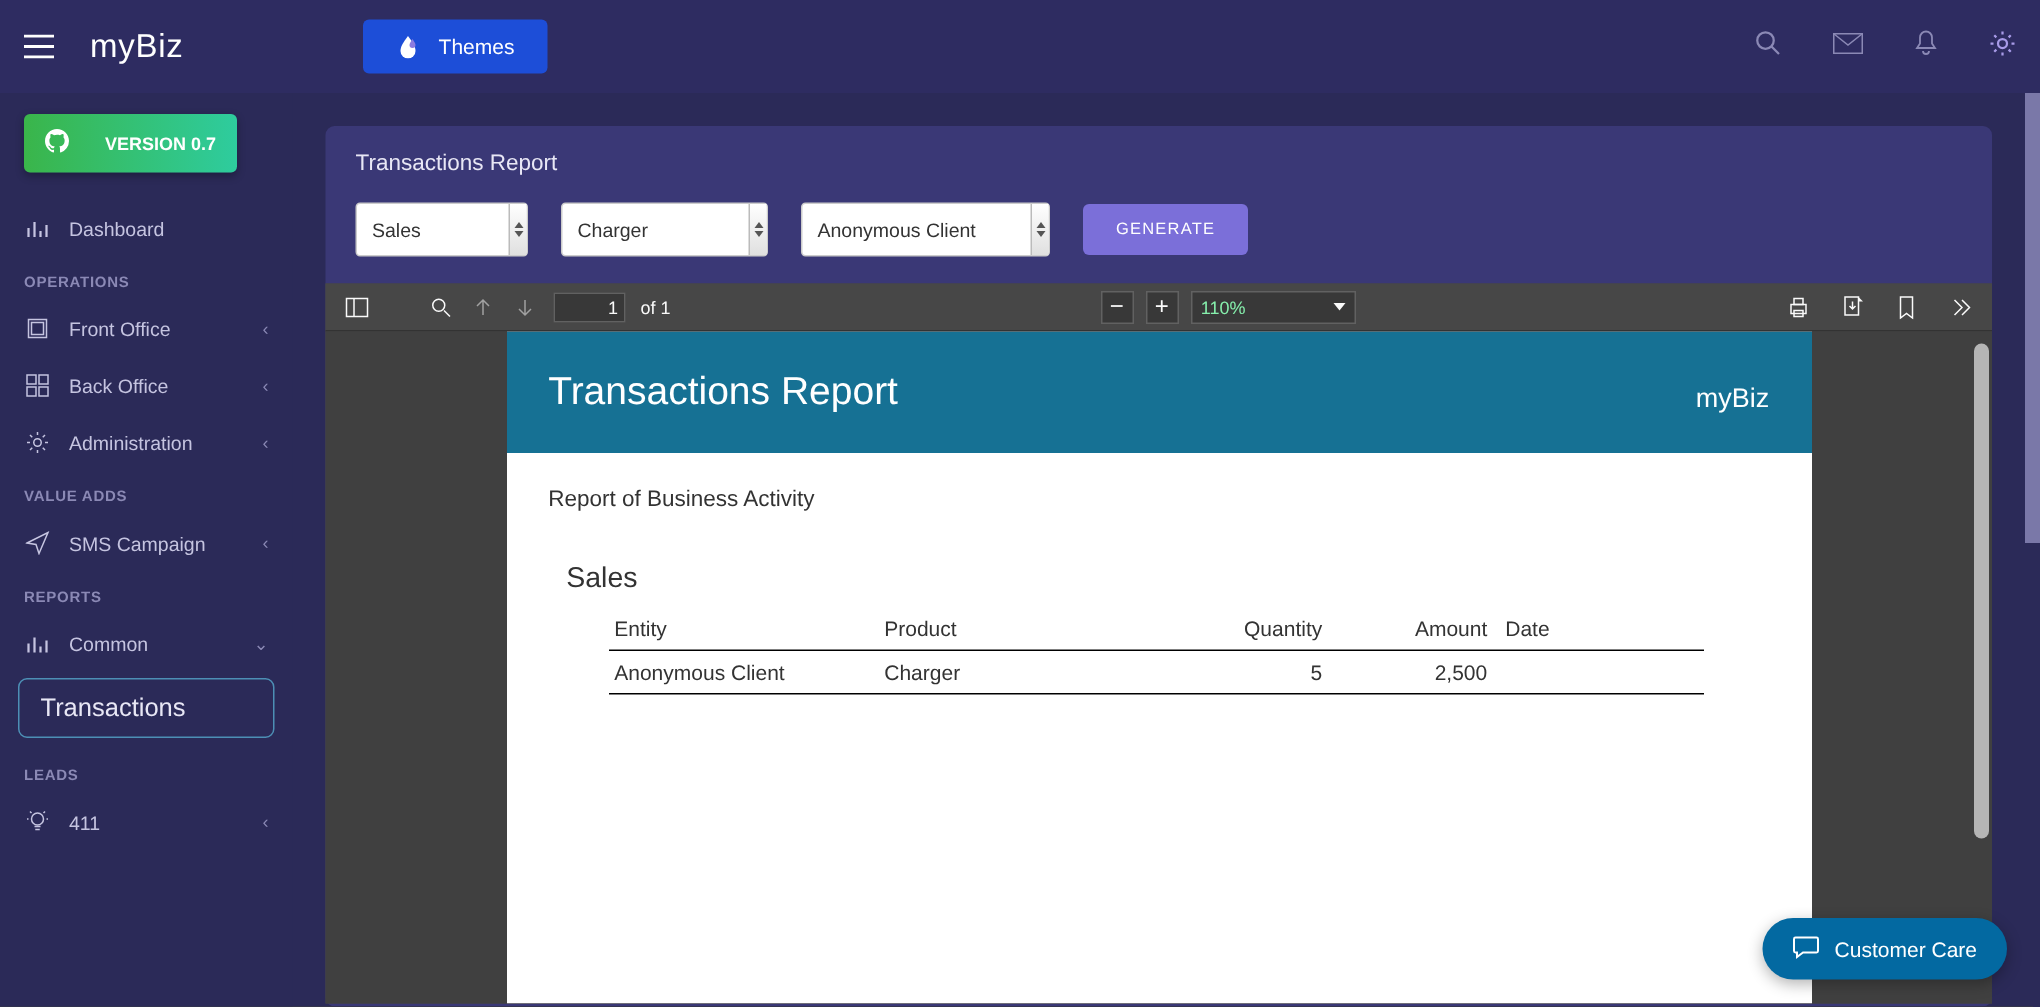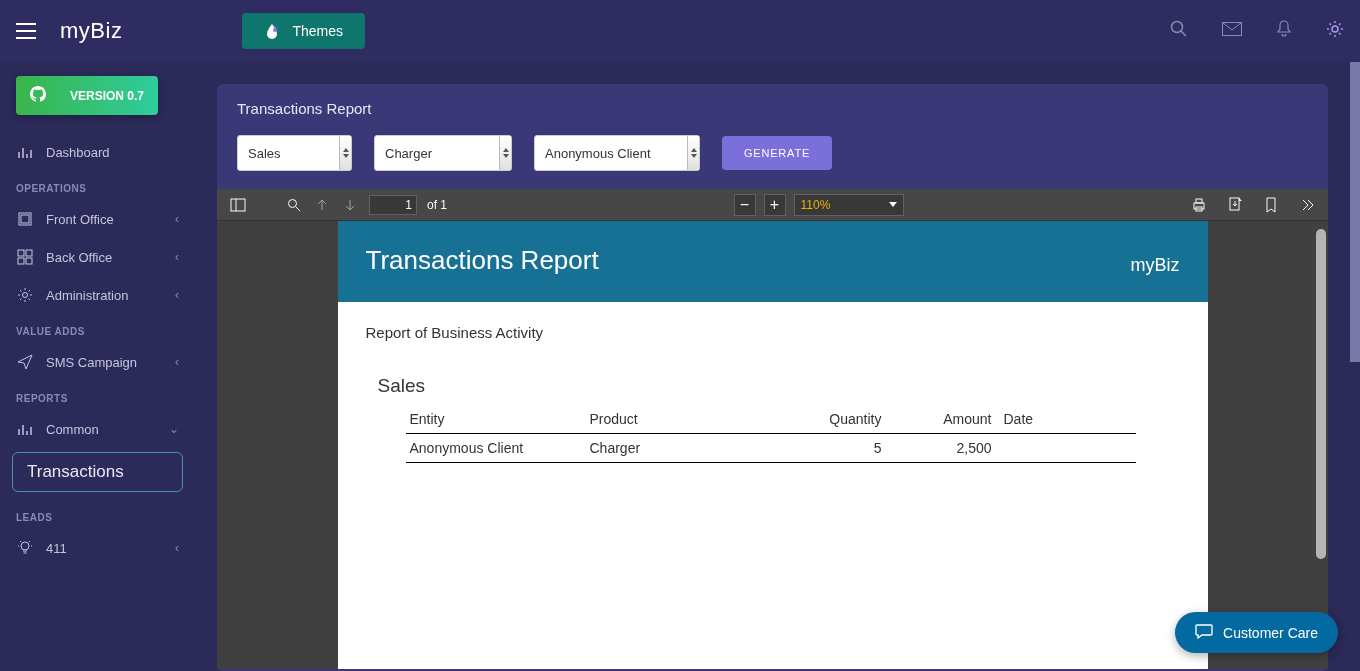--- a/index.html
+++ b/index.html
@@ -3,21 +3,21 @@
 <meta charset="utf-8">
 <style>
 * { margin: 0; padding: 0; box-sizing: border-box; font-family: Arial, sans-serif; }
 body { background: #2b2a58; width: 1360px; height: 671px; overflow: hidden; position: relative; }
 
 
 .top-header { height: 62px; background: #2e2c61; display: flex; align-items: center; padding: 0 16px; }
 .hamburger { color: #fff; cursor: pointer; margin-right: 24px; }
 .hamburger svg { display: block; }
 .app-title { color: #fff; font-size: 22px; font-weight: 400; margin-right: 120px; letter-spacing: 0.5px; }
-.themes-btn { background: #0f766e; color: #fff; border: none; padding: 10px 22px; border-radius: 4px; font-size: 14px; display: flex; align-items: center; gap: 12px; cursor: pointer; }
+.themes-btn { background: #1d4ed8; color: #fff; border: none; padding: 10px 22px; border-radius: 4px; font-size: 14px; display: flex; align-items: center; gap: 12px; cursor: pointer; }
 .themes-icon { display: inline-flex; }
 .header-right { margin-left: auto; display: flex; gap: 34px; align-items: center; }
 .header-icon { color: #8b89b5; cursor: pointer; }
 
 
 .sidebar { position: absolute; left: 0; top: 62px; width: 195px; height: calc(100% - 62px); background: #2b2a58; overflow-y: auto; padding-top: 14px; }
 .version-btn { margin: 0 16px 18px 16px; background: linear-gradient(90deg, #3ab54a, #2ecc9e); color: #fff; border: none; padding: 10px 14px; border-radius: 4px; font-size: 12px; font-weight: bold; display: flex; align-items: center; gap: 24px; cursor: pointer; box-shadow: 0 2px 6px rgba(0,0,0,0.3); }
 .nav-item { display: flex; align-items: center; padding: 10px 16px; color: #c5c4e0; font-size: 13px; cursor: pointer; position: relative; }
 .nav-icon { width: 18px; height: 18px; margin-right: 12px; display: flex; align-items: center; justify-content: center; flex-shrink: 0; }
 .nav-chevron { margin-left: auto; color: #8b89b5; font-size: 12px; }
@@ -39,21 +39,21 @@
 .generate-btn { background: #7b6fd9; color: #fff; border: none; padding: 11px 22px; border-radius: 4px; font-size: 11px; letter-spacing: 0.8px; cursor: pointer; }
 
 
 .pdf-viewer { background: #474747; height: 480px; margin: 0; }
 .pdf-toolbar { height: 32px; background: #474747; display: flex; align-items: center; padding: 0 12px; gap: 8px; border-bottom: 1px solid #333; }
 .pdf-tb-icon { color: #fafafa; cursor: pointer; width: 18px; height: 18px; display: flex; align-items: center; justify-content: center; }
 .pdf-page-input { width: 48px; height: 20px; background: #383838; color: #fafafa; border: 1px solid #616161; text-align: right; padding: 0 4px; font-size: 12px; }
 .pdf-page-of { color: #fafafa; font-size: 12px; }
 .pdf-zoom-group { display: flex; align-items: center; gap: 8px; margin: 0 auto; }
 .pdf-zoom-btn { width: 22px; height: 22px; background: #383838; color: #fafafa; border: 1px solid #616161; display: flex; align-items: center; justify-content: center; cursor: pointer; font-size: 16px; }
-.pdf-zoom-select { width: 110px; height: 22px; background: #383838; color: #eab308; border: 1px solid #616161; padding: 0 6px; font-size: 12px; display: flex; align-items: center; position: relative; }
+.pdf-zoom-select { width: 110px; height: 22px; background: #383838; color: #86efac; border: 1px solid #616161; padding: 0 6px; font-size: 12px; display: flex; align-items: center; position: relative; }
 .pdf-zoom-select::after { content: ''; position: absolute; right: 6px; border-left: 4px solid transparent; border-right: 4px solid transparent; border-top: 5px solid #fafafa; }
 .pdf-tb-group-left { display: flex; align-items: center; gap: 14px; }
 .pdf-tb-group-right { display: flex; align-items: center; gap: 18px; }
 .pdf-tb-group-nav { display: flex; align-items: center; gap: 10px; margin-left: 30px; }
 
 .pdf-body { height: calc(100% - 32px); background: #404040; display: flex; justify-content: center; overflow: auto; position: relative; }
 .pdf-page { width: 870px; background: #fff; margin-top: 0; }
 .pdf-header { background: #167194; color: #fff; padding: 24px 28px 26px 28px; display: flex; justify-content: space-between; align-items: flex-end; }
 .pdf-header-title { font-size: 26px; font-weight: 400; }
 .pdf-header-brand { font-size: 18px; }

